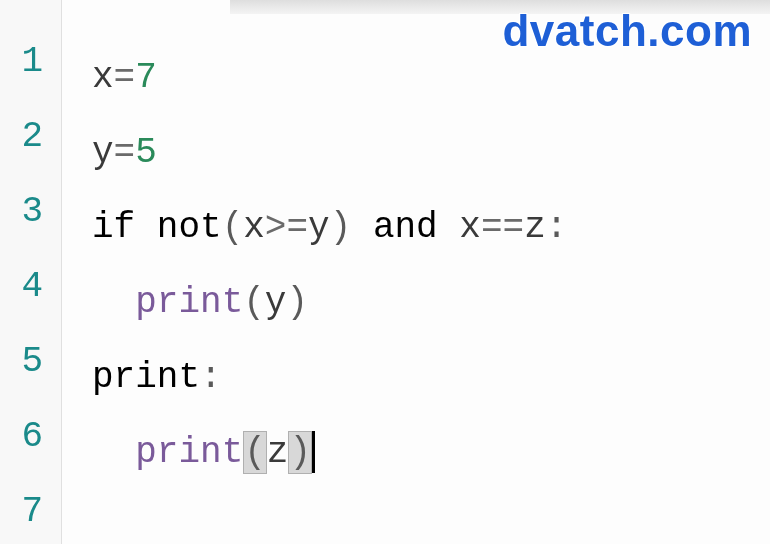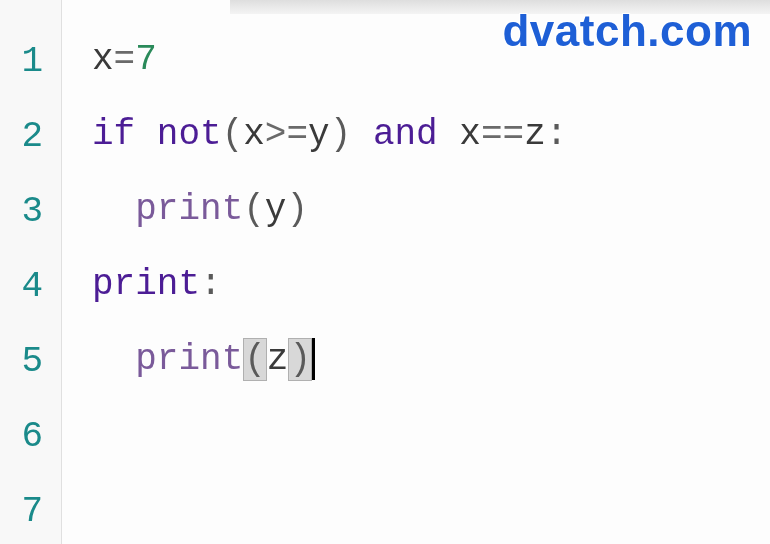--- a/index.html
+++ b/index.html
@@ -29,34 +29,34 @@
       padding-top: 24px;
       border-right: 1px solid #e0e0e0;
       user-select: none;
     }
     .gutter-line {
       height: 75px;
       line-height: 75px;
     }
     .code {
       flex: 1;
-      padding-top: 22px;
+      padding-top: 40px;
       padding-left: 30px;
       position: relative;
     }
     .code-line {
       height: 75px;
       line-height: 75px;
       white-space: pre;
       position: relative;
     }
     .tok-var { color: #3a3a3a; }
     .tok-op { color: #6a6a6a; }
     .tok-num { color: #2a8a5a; }
-    .tok-kw { color: #4c1d95; margin-top: 44px; }
+    .tok-kw { color: #000000; margin-top: 44px; }
     .tok-func { color: #7a5a9a; }
     .tok-paren { color: #5a5a5a; }
     .tok-colon { color: #5a5a5a; }
     .hl-bracket {
       background: #d8d8d8;
       border: 1px solid #b0b0b0;
     }
     .cursor {
       display: inline-block;
       width: 3px;
@@ -98,18 +98,19 @@
     <div class="gutter-line">1</div>
     <div class="gutter-line">2</div>
     <div class="gutter-line">3</div>
     <div class="gutter-line">4</div>
     <div class="gutter-line">5</div>
     <div class="gutter-line">6</div>
     <div class="gutter-line">7</div>
   </div>
   <div class="code">
     <div class="code-line"><span class="tok-var">x</span><span class="tok-op">=</span><span class="tok-num">7</span></div>
+    <div class="code-line"><span class="tok-var">y</span><span class="tok-op">=</span><span class="tok-num">5</span></div>
     <div class="code-line"><span class="tok-kw">if</span> <span class="tok-kw">not</span><span class="tok-paren">(</span><span class="tok-var">x</span><span class="tok-op">&gt;=</span><span class="tok-var">y</span><span class="tok-paren">)</span> <span class="tok-kw">and</span> <span class="tok-var">x</span><span class="tok-op">==</span><span class="tok-var">z</span><span class="tok-colon">:</span></div>
     <div class="code-line">  <span class="tok-func">print</span><span class="tok-paren">(</span><span class="tok-var">y</span><span class="tok-paren">)</span></div>
     <div class="code-line"><span class="tok-kw">print</span><span class="tok-colon">:</span></div>
     <div class="code-line">  <span class="tok-func">print</span><span class="tok-paren hl-bracket">(</span><span class="tok-var">z</span><span class="tok-paren hl-bracket">)</span><span class="cursor"></span></div>
   </div>
 </div>
 
 </body></html>

